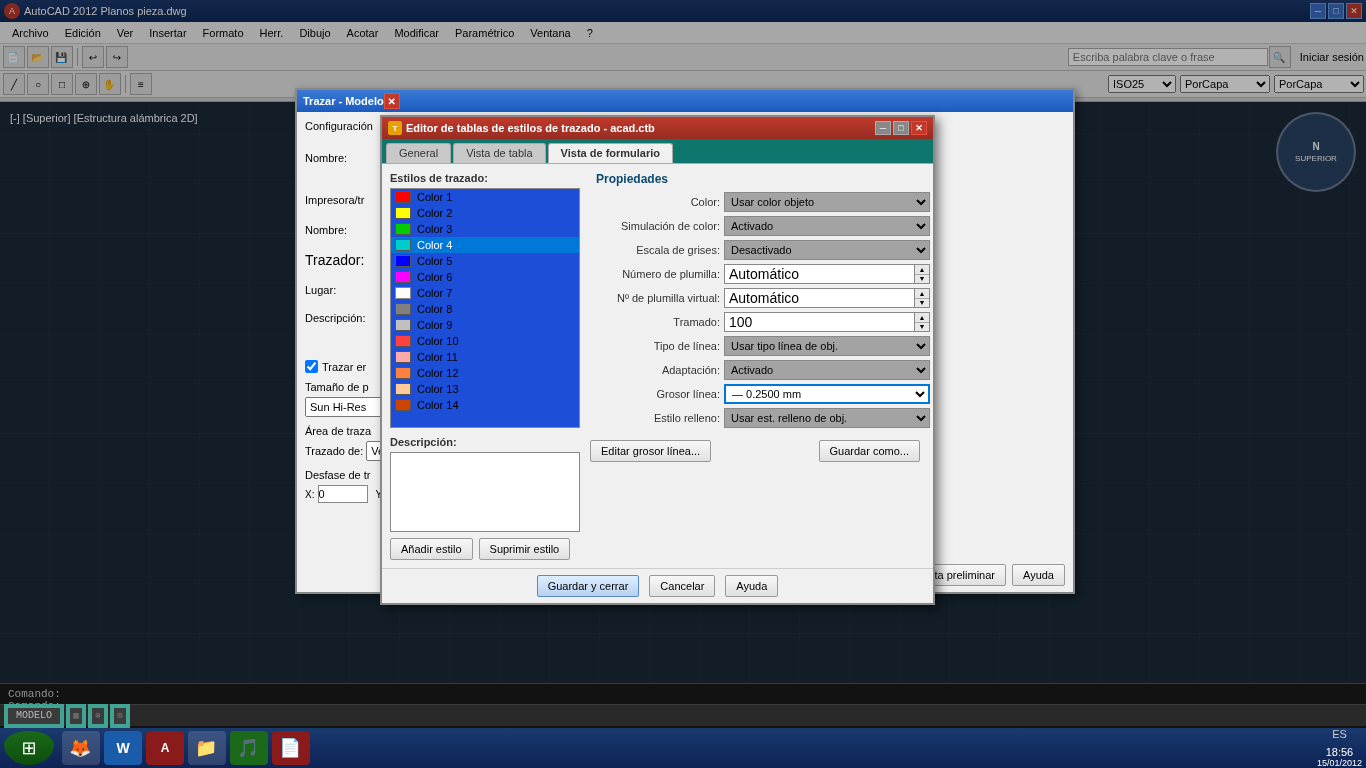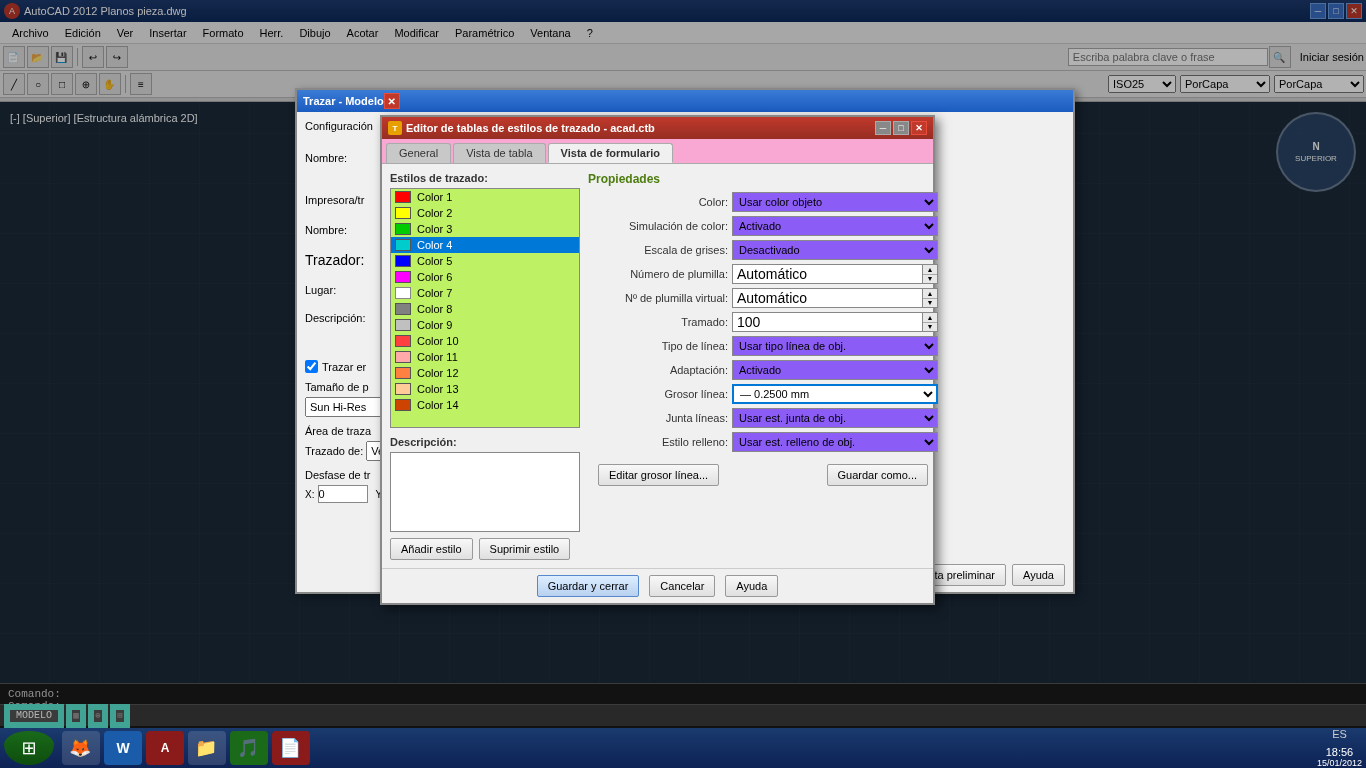--- a/index.html
+++ b/index.html
@@ -170,21 +170,21 @@
       box-shadow: 4px 4px 10px rgba(0,0,0,0.5);
       z-index: 100;
     }
     .dialog-editor .dialog-title-bar {
       background: linear-gradient(to bottom, #c0392b, #962d22);
     }
 
     
     .tabs-container {
       display: flex;
-      background: #f9a8d4;
+      background: #0f766e;
       border-bottom: 1px solid #aaa;
       padding: 4px 20px 0 4px;
     }
     .tab {
       padding: 3px 12px;
       background: #c8c8c8;
       border: 1px solid #aaa;
       border-bottom: none;
       cursor: pointer;
       font-size: 11px;
@@ -196,37 +196,36 @@
       background: #f0f0f0;
       border-bottom: 1px solid #f0f0f0;
       z-index: 1;
       font-weight: bold;
     }
 
     
     .dialog-content {
       display: flex;
       padding: 8px;
-      gap: 8px;
     }
 
     
     .styles-panel {
       width: 190px;
       flex-shrink: 0;
     }
     .panel-label {
       font-size: 11px;
       font-weight: bold;
       margin-bottom: 4px;
       color: #333;
     }
     .styles-list-container {
       border: 1px solid #888;
-      background: #bef264;
+      background: #1d4ed8;
       height: 240px;
       overflow-y: auto;
       position: relative;
     }
     .style-item {
       display: flex;
       align-items: center;
       padding: 2px 4px;
       cursor: pointer;
       font-size: 11px;
@@ -266,40 +265,41 @@
     }
 
     
     .properties-panel {
       flex: 1;
     }
     .properties-label {
       font-size: 12px;
       font-weight: bold;
       margin-bottom: 6px;
-      color: #4d7c0f;
+      color: #0c4a6e;
+      margin-left: 16px;
     }
     .property-row {
       display: flex;
       align-items: center;
       margin-bottom: 4px;
       gap: 4px;
     }
     .property-label {
       text-align: right;
       font-size: 11px;
       color: #333;
       white-space: nowrap;
     }
     .property-select {
       flex: 1;
       height: 20px;
       font-size: 11px;
       border: 1px solid #888;
-      background: #8b5cf6;
+      background: #a3a3a3;
       padding: 0 2px;
     }
     .spin-container {
       display: flex;
       flex: 1;
     }
     .spin-input {
       flex: 1;
       height: 20px;
       font-size: 14px;
@@ -356,21 +356,21 @@
       color: #000;
       white-space: nowrap;
     }
     .win-btn.primary {
       background: linear-gradient(to bottom, #ddeeff, #b8d0ef);
       border-color: #5588cc;
     }
     .status-icon {
       width: 20px; height: 24px;
       background: #555;
-      border: 6px solid #5eead4;
+      border: 4px solid #5eead4;
       display: flex; align-items: center; justify-content: center;
       color: #aaa;
       font-size: 9px;
       cursor: pointer;
     }
 
     
     .taskbar {
       position: absolute;
       bottom: 0; left: 0; right: 0;
@@ -798,26 +798,20 @@
       </div>
 
       <div class="property-row">
         <div class="property-label prop-lbl-grosor">Grosor línea:</div>
         <select class="grosor-select">
           <option>— 0.2500 mm</option>
         </select>
       </div>
 
 
-      <div class="property-row">
-        <div class="property-label prop-lbl-junta">Junta líneas:</div>
-        <select class="property-select">
-          <option>Usar est. junta de obj.</option>
-        </select>
-      </div>
 
       <div class="property-row">
         <div class="property-label prop-lbl-estilo">Estilo relleno:</div>
         <select class="property-select">
           <option>Usar est. relleno de obj.</option>
         </select>
       </div>
 
       <div class="dialog-bottom-buttons" style="margin-top:8px;border-top:none;padding:4px 10px;">
         <button class="win-btn">Editar grosor línea...</button>

